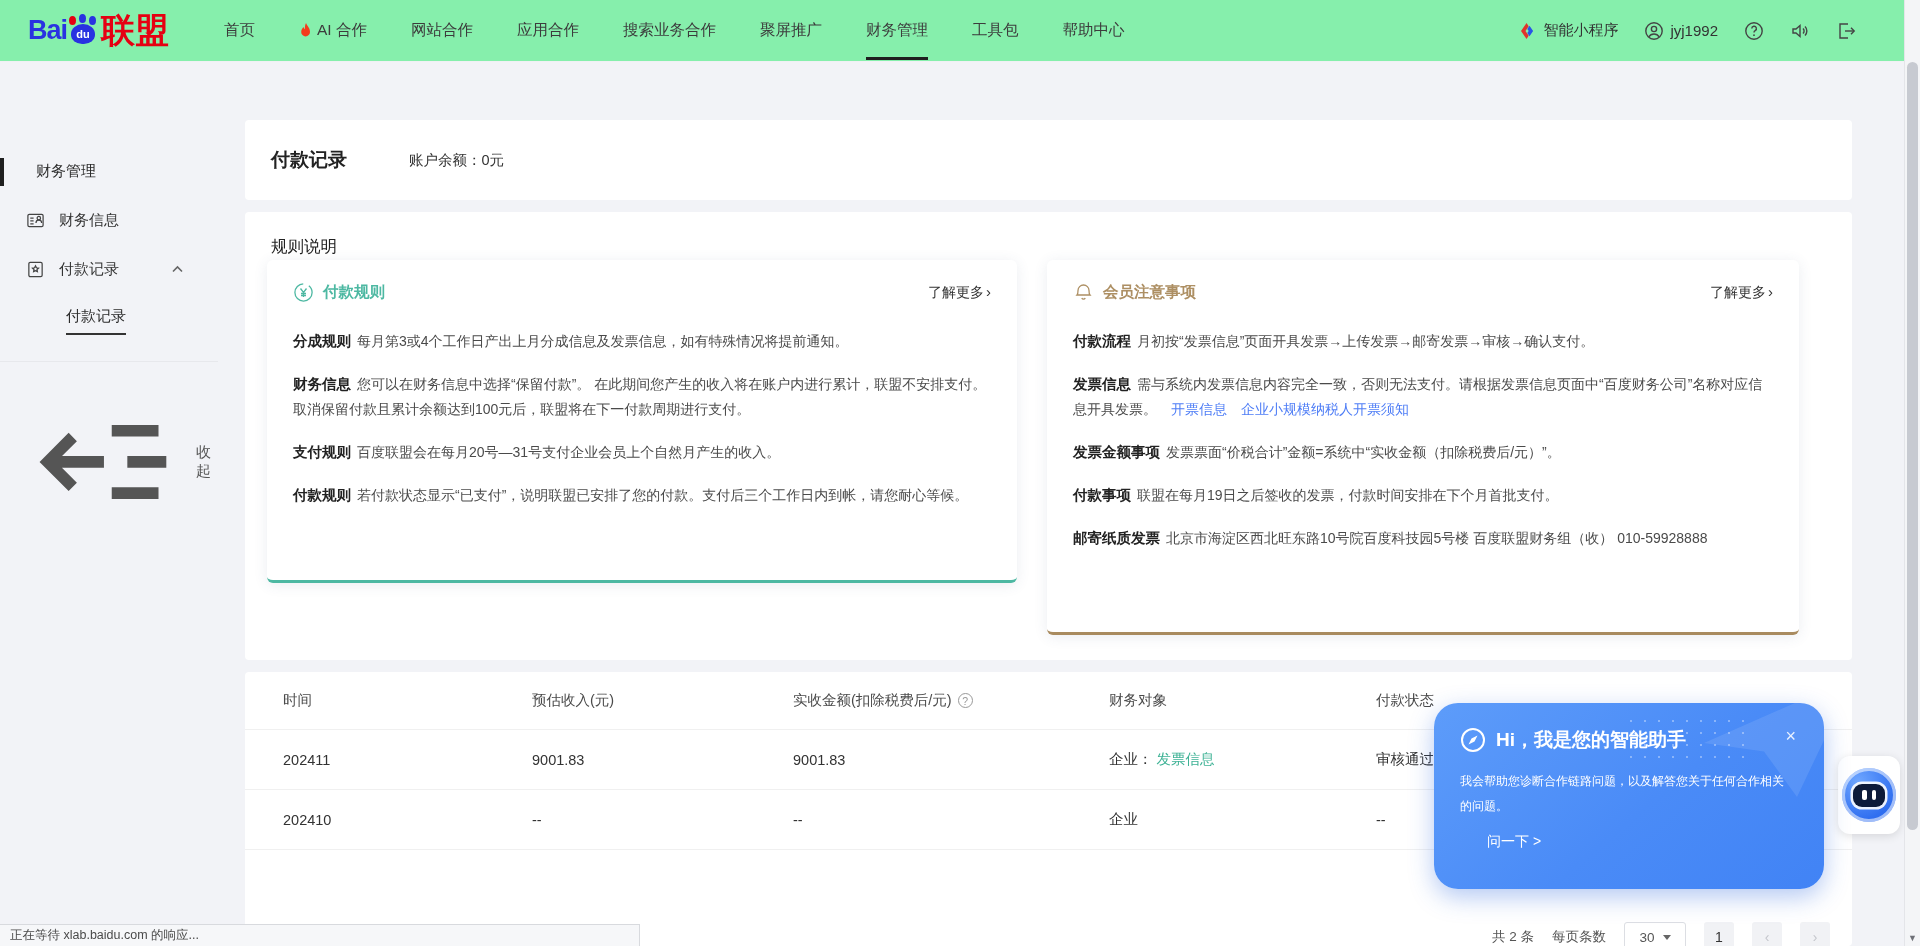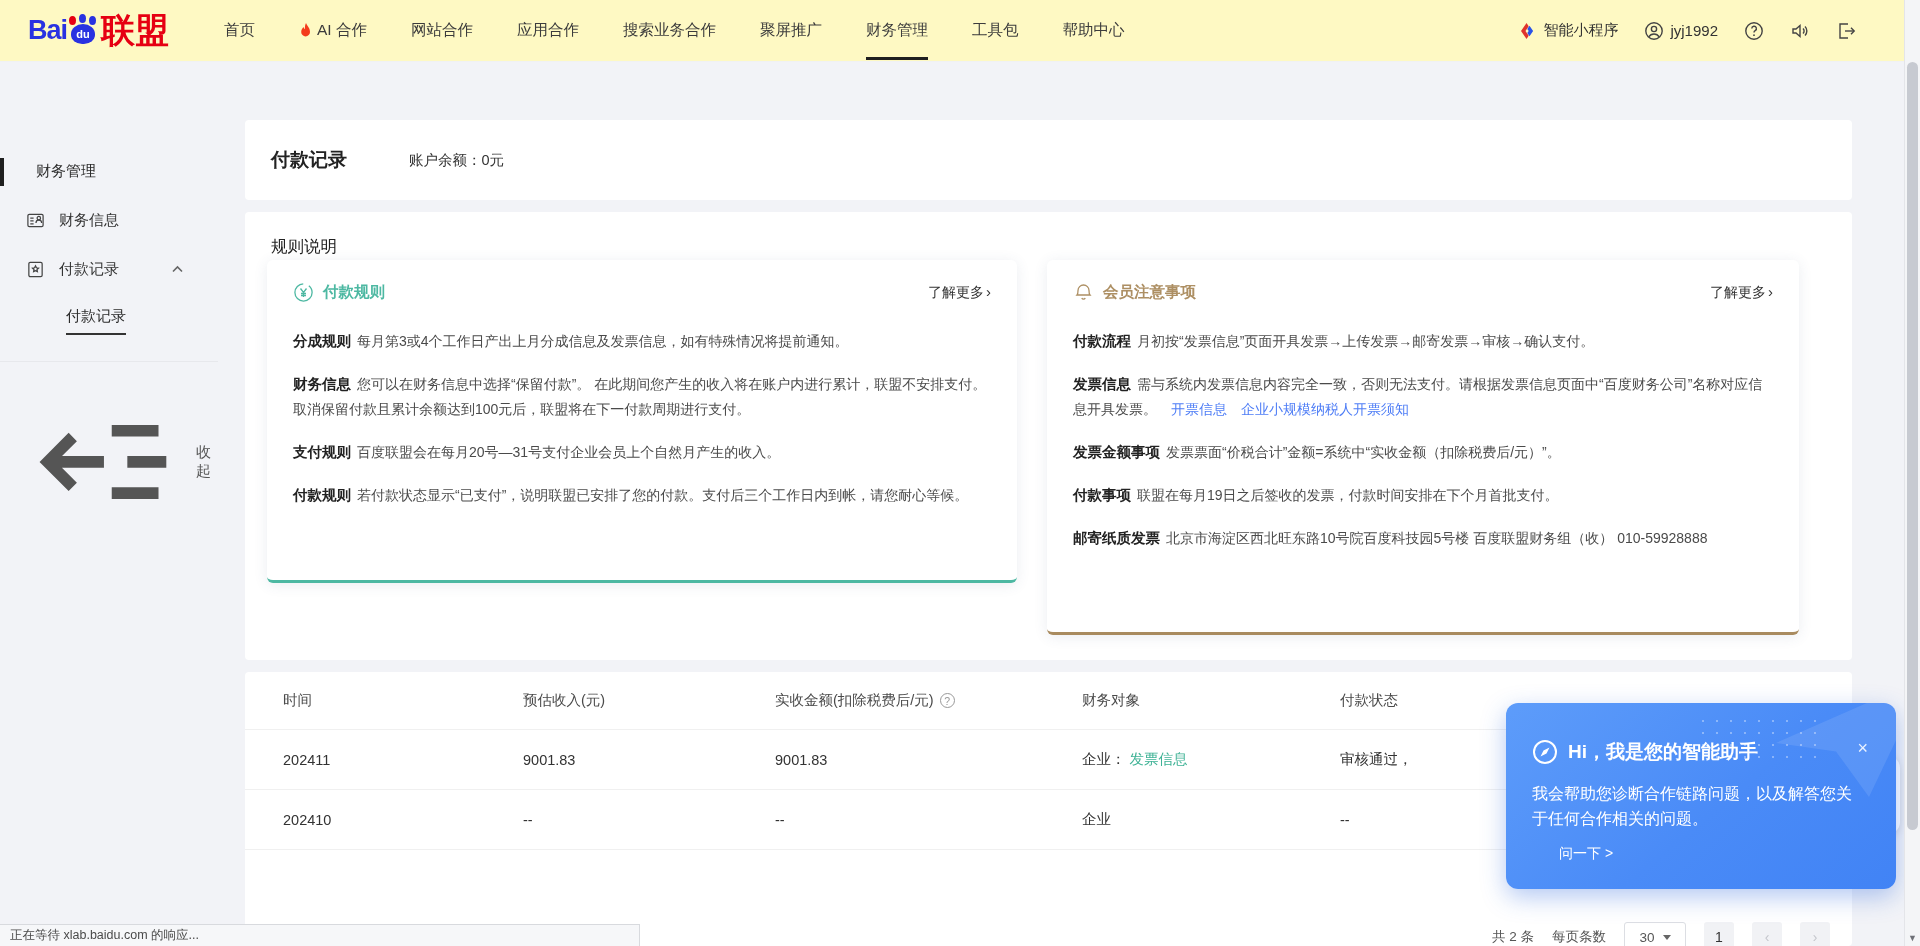--- a/index.html
+++ b/index.html
@@ -4,21 +4,21 @@
 <style>
   * { margin:0; padding:0; box-sizing:border-box; }
   html,body { width:1920px; height:946px; overflow:hidden; }
   body {
     font-family:"Liberation Sans","DejaVu Sans",sans-serif;
     background:#f2f3f7; position:relative; color:#333;
   }
   
   .navbar {
     position:absolute; top:0; left:0; width:1920px; height:62px;
-    background:#fef9c3; border-bottom:1px solid #f0f1f4;
+    background:#86efac; border-bottom:1px solid #f0f1f4;
     display:flex; align-items:center; padding:0 28px; z-index:30;
   }
   .logo { display:flex; align-items:center; margin-right:42px; cursor:pointer; }
   .logo-bai { color:#2932e1; font-size:27px; font-weight:bold; letter-spacing:-1px; }
   .logo-paw { position:relative; width:30px; height:30px; margin:0 1px; }
   .logo-du {
     position:absolute; left:3px; top:8px; width:24px; height:20px; border-radius:50% 50% 46% 46%;
     background:#2932e1; color:#fff; font-size:11px; font-weight:bold;
     display:flex; align-items:center; justify-content:center;
   }
@@ -68,55 +68,55 @@
   .rule-card.gold  .rule-title { color:#ad8f63; }
   .rule-more { margin-left:auto; font-size:14px; color:#333; cursor:pointer; }
   .rule-more span.arrow { font-size:15px; margin-left:2px; }
   .rule-body { margin-top:26px; }
   .rule-item { font-size:14px; color:#4a4a4a; line-height:25px; margin-bottom:18px; }
   .rule-item b { color:#222; font-size:14.5px; margin-right:6px; }
   .rule-link { color:#4e7df6; cursor:pointer; margin-left:14px; text-decoration:none; }
   
   .card-table { left:245px; top:672px; width:1607px; height:274px; }
   .trow { display:grid; grid-template-columns:240px 252px 307px 258px 1fr;
-          align-items:center; padding-left:38px; }
+          align-items:center; padding-left:38px;gap:9px; }
   .thead { height:58px; border-bottom:1px solid #f0f0f0; font-size:14.5px; color:#4a4a4a; }
   .tbody-row { height:60px; border-bottom:1px solid #f0f0f0; font-size:14.5px; color:#333; }
   .th-help { display:inline-flex; align-items:center; gap:6px; }
   .help-icon { width:15px; height:15px; border:1px solid #999; border-radius:50%;
                color:#999; font-size:10.5px; display:inline-flex; align-items:center; justify-content:center; cursor:pointer; }
   .cell-link { color:#3eb295; cursor:pointer; margin-left:4px; }
   .pagination { position:absolute; right:22px; top:250px; display:flex; align-items:center; gap:18px; font-size:13.5px; color:#555; }
   .pg-select { display:flex; align-items:center; justify-content:center; gap:8px;
                width:62px; height:30px; border:1px solid #dcdee3; border-radius:3px; background:#fff; cursor:pointer; }
   .pg-caret { width:0; height:0; border-left:4px solid transparent; border-right:4px solid transparent; border-top:5px solid #666; }
   .pg-btn { width:30px; height:30px; background:#f1f2f5; border-radius:3px; display:flex;
             align-items:center; justify-content:center; color:#333; cursor:pointer; font-size:14px; }
   .pg-btn.disabled { color:#c4c6cc; }
   
   .assistant {
-    position:absolute; left:1506px; top:703px; width:390px; height:186px; z-index:40;
+    position:absolute; left:1434px; top:703px; width:390px; height:186px; z-index:40;
     background:linear-gradient(140deg,#5d9cfa 0%,#4a8bf7 55%,#4183f5 100%);
-    border-radius:12px; padding:36px 26px 0 26px; color:#fff; overflow:hidden;
+    border-radius:24px; padding:24px 26px 0 26px; color:#fff; overflow:hidden;
     box-shadow:0 8px 24px rgba(40,100,220,.35);
   }
   .assistant::before { 
     content:""; position:absolute; left:190px; top:12px; width:120px; height:46px;
     background-image:radial-gradient(rgba(255,255,255,.35) 1.5px, transparent 1.6px);
     background-size:14px 12px;
   }
   .assistant::after { 
     content:""; position:absolute; right:-30px; top:-26px; width:150px; height:120px;
     background:rgba(255,255,255,.10);
     clip-path:polygon(0 55%, 100% 0, 62% 100%, 40% 62%);
   }
   .asst-head { display:flex; align-items:center; position:relative; z-index:2; }
   .asst-title { font-size:19px; font-weight:bold; margin-left:10px; }
   .asst-close { position:absolute; right:2px; top:0; font-size:18px; color:#eaf2ff; cursor:pointer; line-height:1; }
-  .asst-body { position:relative; z-index:2; margin-top:16px; font-size:16px; line-height:25px; width:330px; }
+  .asst-body { position:relative; z-index:2; margin-top:16px; font-size:12px; line-height:25px; width:330px; }
   .asst-action { position:relative; z-index:2; margin-top:14px; font-size:14px; cursor:pointer;margin-left:27px; }
   .asst-arrow { position:absolute; left:1812px; top:783px; width:0; height:0; z-index:39;
                 border-top:9px solid transparent; border-bottom:9px solid transparent; border-left:12px solid #4a8bf7; }
   .robot-launcher { position:absolute; left:1838px; top:756px; width:62px; height:78px;
                     background:#fff; border-radius:12px; box-shadow:0 2px 10px rgba(0,0,0,.12);
                     display:flex; align-items:center; justify-content:center; cursor:pointer; z-index:38; }
   .robot-face { width:54px; height:54px; border-radius:50%;
                 background:radial-gradient(circle at 30% 25%, #6ea6ff, #2f6ef0 70%);
                 display:flex; align-items:center; justify-content:center;
                 box-shadow:inset 0 0 0 3px rgba(255,255,255,.55); }

